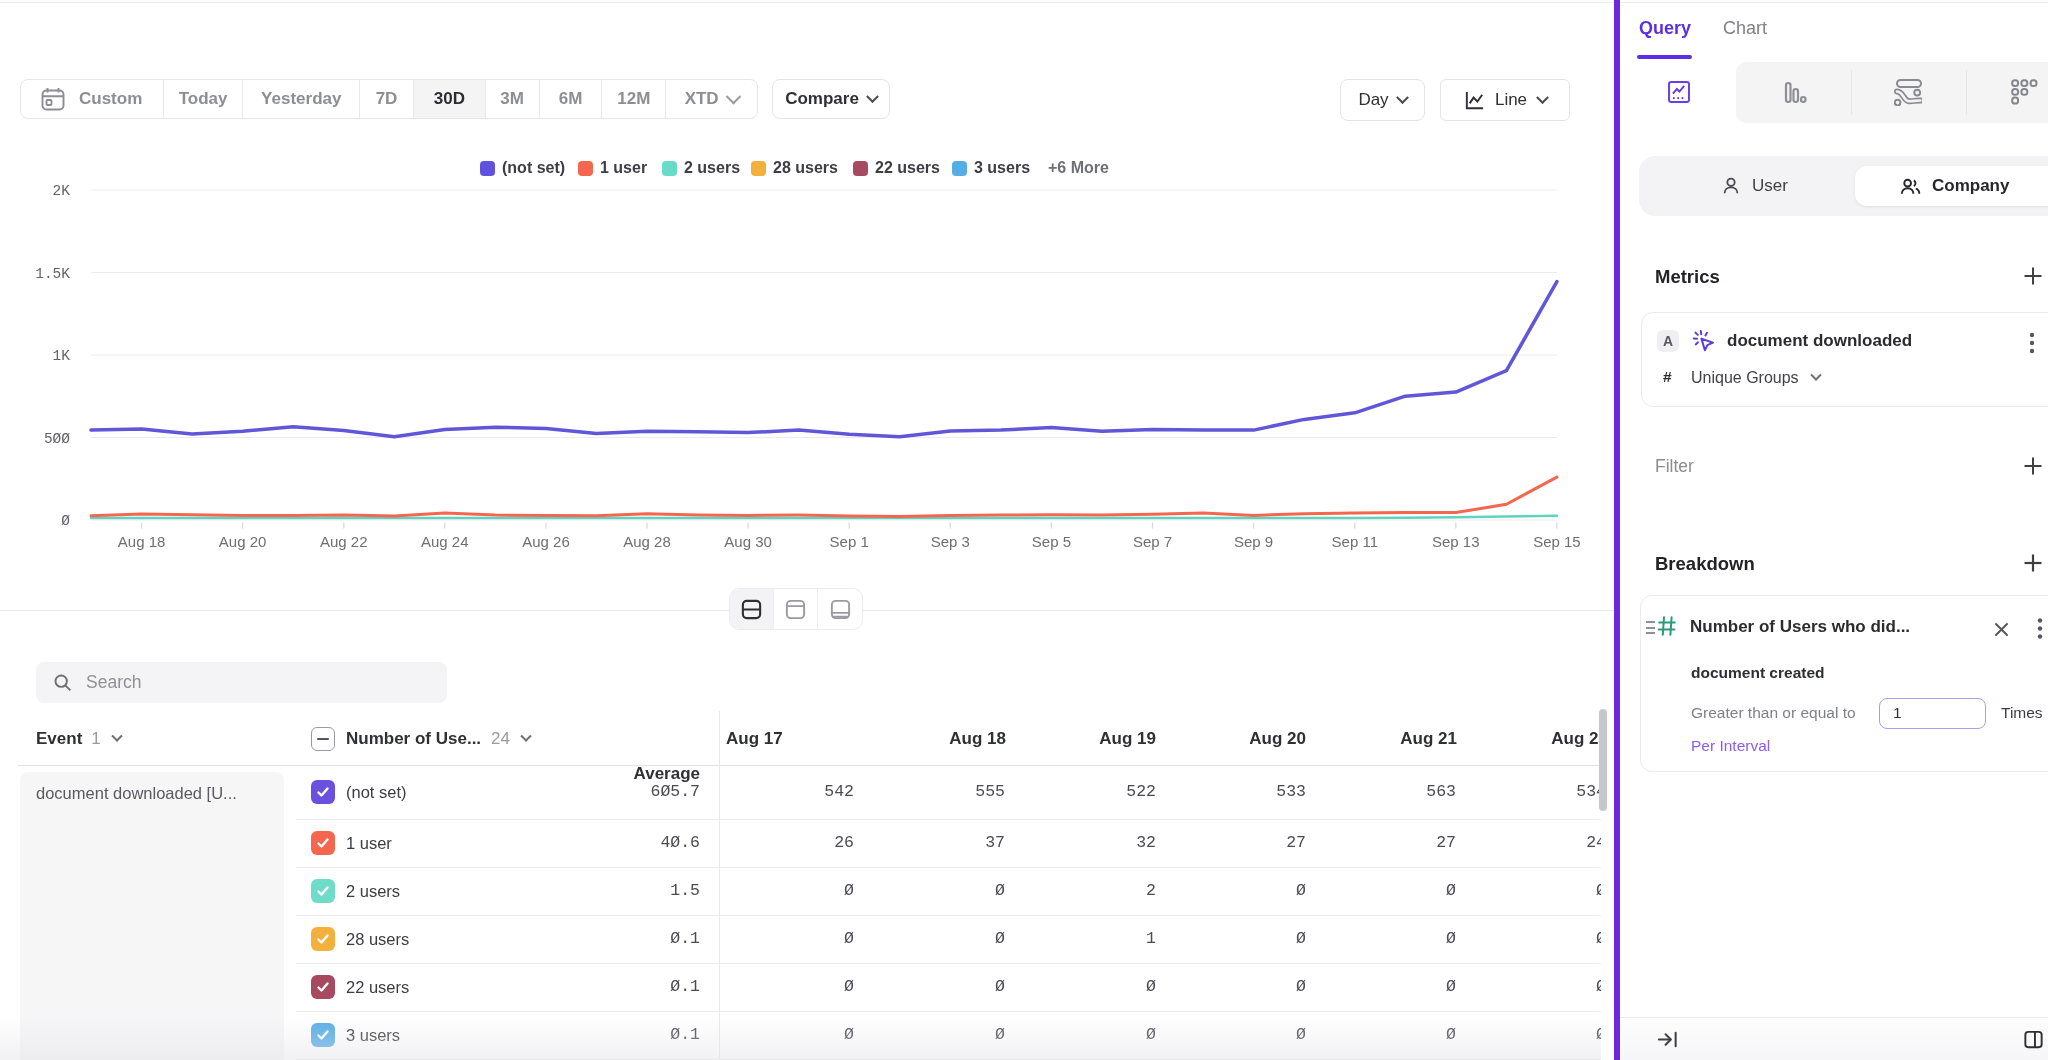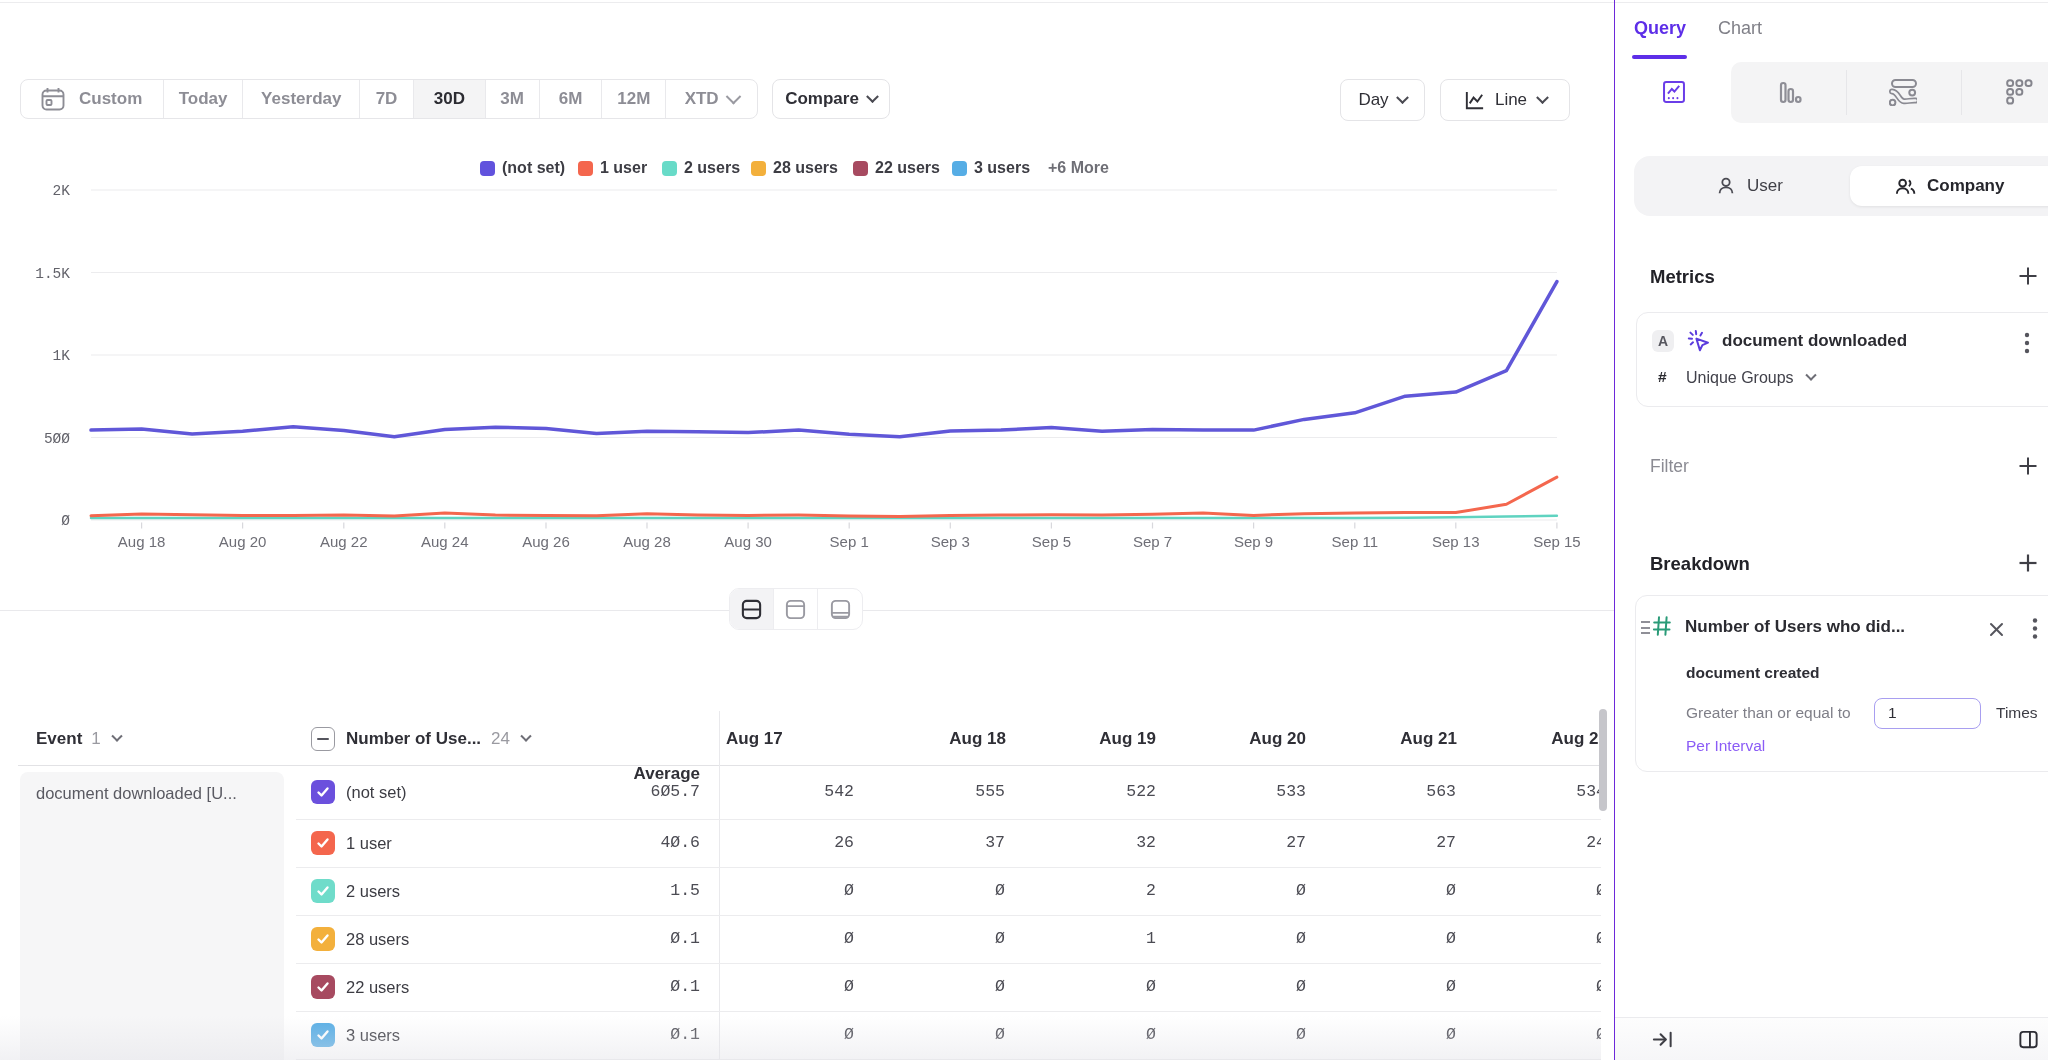--- a/index.html
+++ b/index.html
@@ -1,21 +1,21 @@
 <!DOCTYPE html>
 <html><head><meta charset="utf-8">
 <style>
 *{margin:0;padding:0;box-sizing:border-box;}
 html,body{width:2048px;height:1060px;overflow:hidden;background:#fff;
   font-family:"Liberation Sans", sans-serif; -webkit-font-smoothing:antialiased;}
 .abs{position:absolute;}
 .mono{font-family:"Liberation Mono", monospace;}
 #page{position:relative;width:2048px;height:1060px;}
 #main{position:absolute;left:0;top:0;width:1614px;height:1060px;overflow:hidden;}
-#panel{position:absolute;left:1614px;top:0;width:434px;height:1060px;border-left:1px solid #6d28d9;background:#fff;overflow:hidden;}
+#panel{position:absolute;left:1614px;top:0;width:434px;height:1060px;border-left:6px solid #6d28d9;background:#fff;overflow:hidden;}
 .row{display:flex;align-items:center;}
 .seg{display:flex;align-items:center;justify-content:center;height:100%%;border-right:1px solid #e9e9ec;color:#8d8d95;font-size:17px;font-weight:bold;}
 .btn{position:absolute;border:1px solid #e4e4e7;border-radius:8px;background:#fff;display:flex;align-items:center;justify-content:center;}
 .chev{display:inline-block;width:11px;height:11px;border-right:2px solid currentColor;border-bottom:2px solid currentColor;transform:rotate(45deg) translate(-2px,-2px);margin-left:9px;}
 .swatch{width:15px;height:15px;border-radius:4px;display:inline-block;}
 .legenditem{position:absolute;top:159px;display:flex;align-items:center;gap:7px;font-size:16px;font-weight:bold;color:#3d3d44;}
 .hsep{position:absolute;background:#e9e9ec;height:1px;}
 .vsep{position:absolute;background:#e9e9ec;width:1px;}
 </style></head>
 <body>
@@ -39,21 +39,21 @@
   <div class="seg" style="width:117px;">Yesterday</div>
   <div class="seg" style="width:54px;">7D</div>
   <div class="seg" style="width:72px;background:#f4f4f5;color:#2c2c32;font-weight:bold;">30D</div>
   <div class="seg" style="width:54px;">3M</div>
   <div class="seg" style="width:63px;">6M</div>
   <div class="seg" style="width:64px;">12M</div>
   <div class="seg" style="width:91px;border-right:none;">XTD<span class="chev" style="border-color:#9a9aa1;"></span></div>
 </div>
 <div class="btn" style="left:772px;top:79px;width:118px;height:40px;font-size:17px;font-weight:bold;color:#2f2f36;">Compare<span class="chev" style="border-color:#4a4a52;width:9px;height:9px;"></span></div>
 <div class="btn" style="left:1340px;top:79px;width:85px;height:42px;font-size:17px;color:#2f2f36;">Day<span class="chev" style="border-color:#4a4a52;width:9px;height:9px;"></span></div>
-<div class="btn" style="left:1440px;top:79px;width:130px;height:42px;font-size:17px;color:#2f2f36;gap:9px;">
+<div class="btn" style="left:1440px;top:79px;width:130px;height:42px;font-size:17px;color:#2f2f36;gap:9px;border-radius:6px;">
   <svg width="23" height="23" viewBox="0 0 24 24" fill="none" stroke="#2f2f36" stroke-width="2">
           <path d="M4 3 v17 h17"></path>
           <path d="M7 15 l4-6 4 4 5-7"></path>
         </svg>
   Line<span class="chev" style="border-color:#4a4a52;width:9px;height:9px;margin-left:2px;"></span></div>
 
 <div class="legenditem" style="left:480px;"><span class="swatch" style="background:#6152dd;"></span>(not set)</div>
 <div class="legenditem" style="left:578px;"><span class="swatch" style="background:#f4664d;"></span>1 user</div>
 <div class="legenditem" style="left:662px;"><span class="swatch" style="background:#68dbc8;"></span>2 users</div>
 <div class="legenditem" style="left:751px;"><span class="swatch" style="background:#f3b03c;"></span>28 users</div>
@@ -127,20 +127,27 @@
   </div>
   <div style="width:44px;display:flex;align-items:center;justify-content:center;">
     <svg width="23" height="23" viewBox="0 0 24 24" fill="none" stroke="#9a9aa2" stroke-width="2">
             <rect x="3" y="3" width="18" height="18" rx="4"></rect>
             <line x1="3" y1="15.5" x2="21" y2="15.5"></line>
             <line x1="4" y1="19.5" x2="20" y2="19.5"></line>
           </svg>
   </div>
 </div>
 
+<div class="abs" style="left:36px;top:662px;width:411px;height:41px;border-radius:8px;background:#f4f4f6;display:flex;align-items:center;">
+  <svg style="margin-left:16px;" width="21" height="21" viewBox="0 0 24 24" fill="none" stroke="#6e6e76" stroke-width="2.2">
+          <circle cx="10.5" cy="10.5" r="6.5"></circle>
+          <line x1="15.5" y1="15.5" x2="21" y2="21"></line>
+        </svg>
+  <span style="margin-left:13px;font-size:17.5px;color:#8f8f97;">Search</span>
+</div>
 
 <div class="abs row" style="left:36px;top:722px;height:34px;font-size:17px;">
         <span style="font-weight:bold;color:#2f2f36;">Event</span>
         <span style="color:#9a9aa1;margin-left:9px;">1</span>
         <span class="chev" style="border-color:#6e6e76;width:8px;height:8px;margin-left:12px;"></span>
       </div>
 <div class="abs" style="left:311px;top:727px;width:24px;height:24px;border:1.5px solid #9a9aa1;border-radius:6px;background:#fff;display:flex;align-items:center;justify-content:center;">
 <div style="width:12px;height:2.5px;background:#55555d;border-radius:1px;"></div>
       </div>
 <div class="abs row" style="left:346px;top:722px;height:34px;font-size:17px;">

